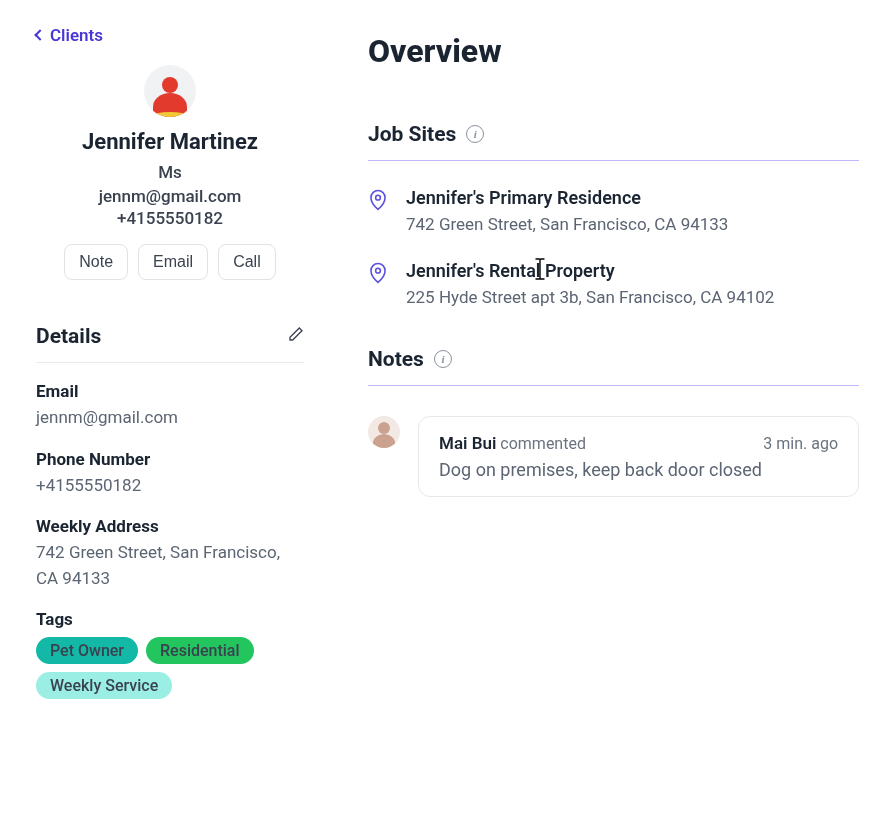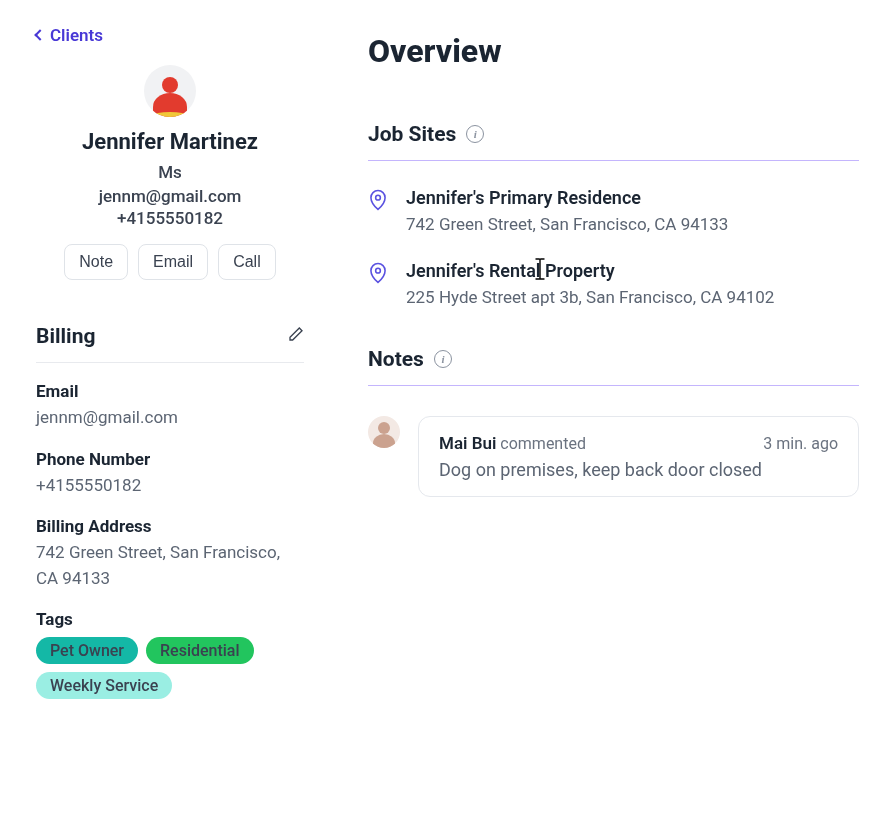--- a/index.html
+++ b/index.html
@@ -289,41 +289,41 @@
     <div class="client-email">jennm@gmail.com</div>
     <div class="client-phone">+4155550182</div>
     <div class="action-buttons">
       <button class="action-btn">Note</button>
       <button class="action-btn">Email</button>
       <button class="action-btn">Call</button>
     </div>
   </div>
 
   <div class="details-header">
-    <span class="details-title">Billing</span>
+    <span class="details-title">Details</span>
     <span>
       <svg class="edit-icon" viewBox="0 0 24 24" fill="none" stroke="#3a4250" stroke-width="2">
         <path d="M17 3l4 4L7 21H3v-4L17 3z"></path>
       </svg>
     </span>
   </div>
 
 
   <div class="detail-item">
     <div class="detail-label">Email</div>
     <div class="detail-value">jennm@gmail.com</div>
   </div>
 
   <div class="detail-item">
     <div class="detail-label">Phone Number</div>
     <div class="detail-value">+4155550182</div>
   </div>
 
   <div class="detail-item">
-    <div class="detail-label">Billing Address</div>
+    <div class="detail-label">Weekly Address</div>
     <div class="detail-value">742 Green Street, San Francisco, CA 94133</div>
   </div>
 
   <div class="detail-item">
     <div class="detail-label">Tags</div>
     <div class="tags-wrap">
       <span class="tag tag-blue">Pet Owner</span>
       <span class="tag tag-gray">Residential</span>
       <span class="tag tag-teal">Weekly Service</span>
     </div>

